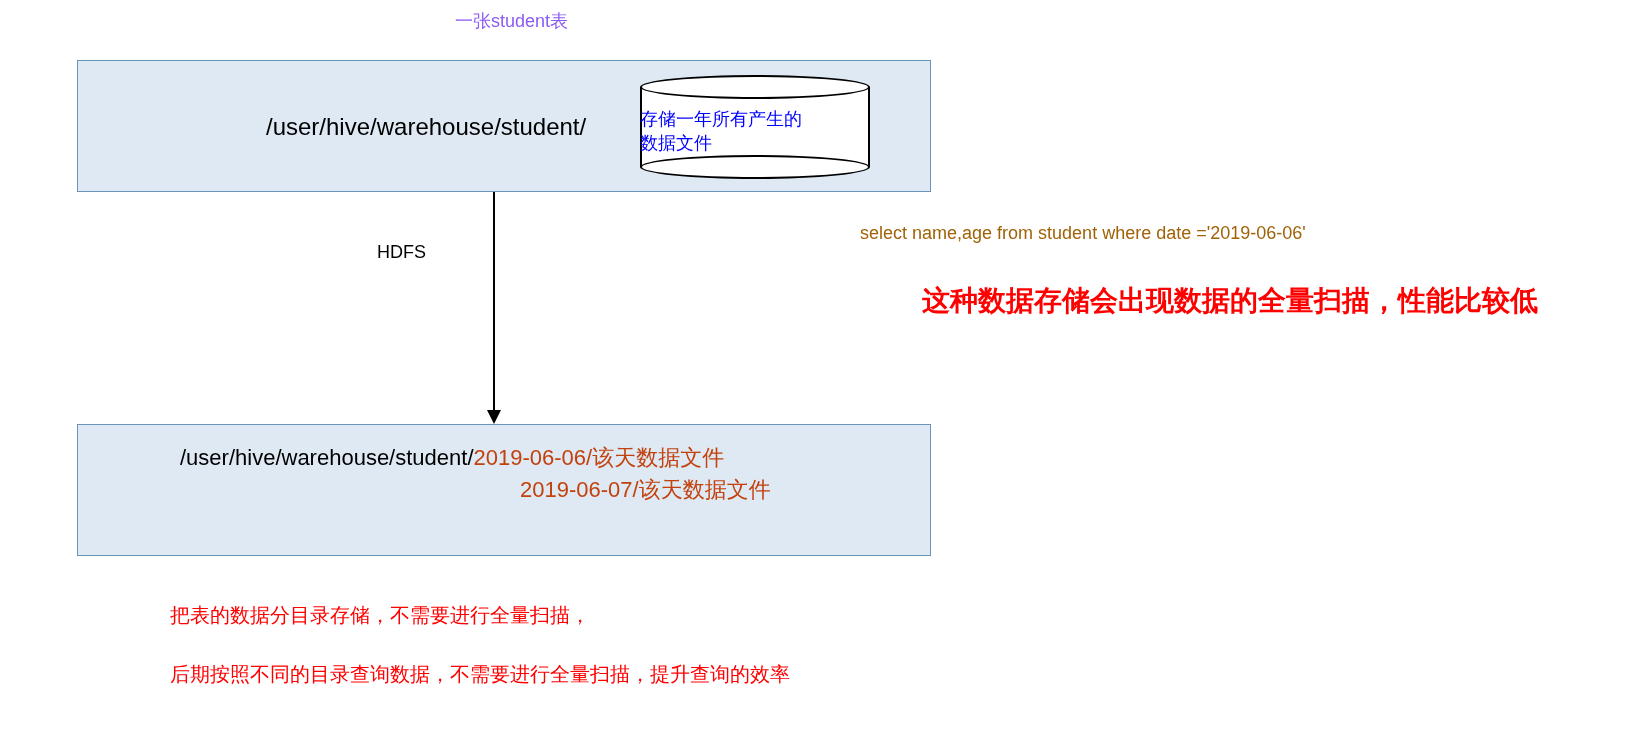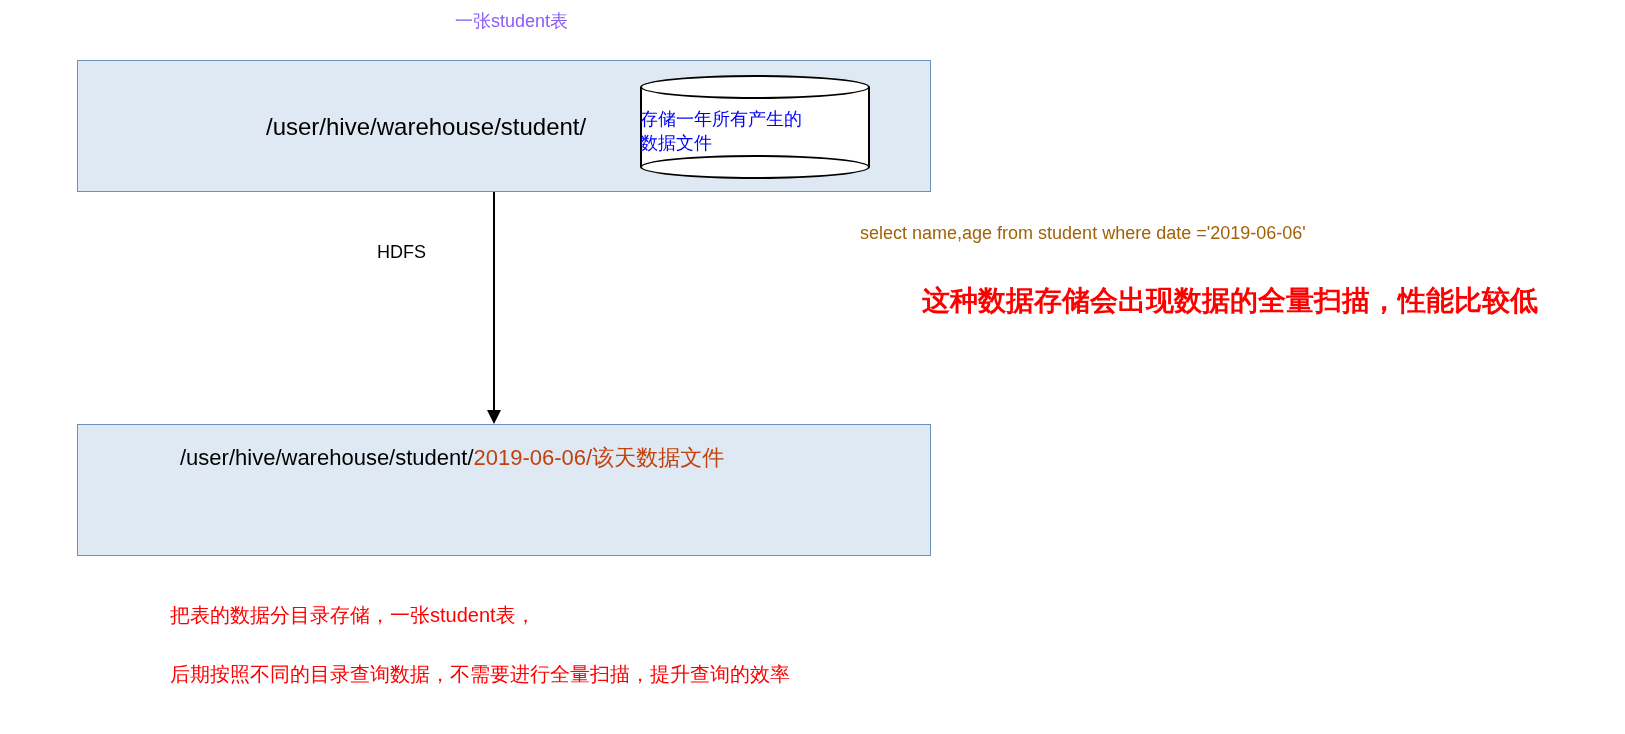--- a/index.html
+++ b/index.html
@@ -192,16 +192,19 @@
 
 <div class="query-text">select name,age from student where date ='2019-06-06'</div>
 <div class="warning-text">这种数据存储会出现数据的全量扫描，性能比较低</div>
 
 <div class="box box2"></div>
 
 <div class="path2-container">
   <div>
     <span class="path-black">/user/hive/warehouse/student/</span><span class="path-red">2019-06-06/该天数据文件</span>
   </div>
+  <div style="padding-left: 340px;">
+    <span class="path-red">2019-06-07/该天数据文件</span>
+  </div>
 </div>
 
-<div class="note1">把表的数据分目录存储，一张student表，</div>
+<div class="note1">把表的数据分目录存储，不需要进行全量扫描，</div>
 <div class="note2">后期按照不同的目录查询数据，不需要进行全量扫描，提升查询的效率</div>
 
 </body></html>

